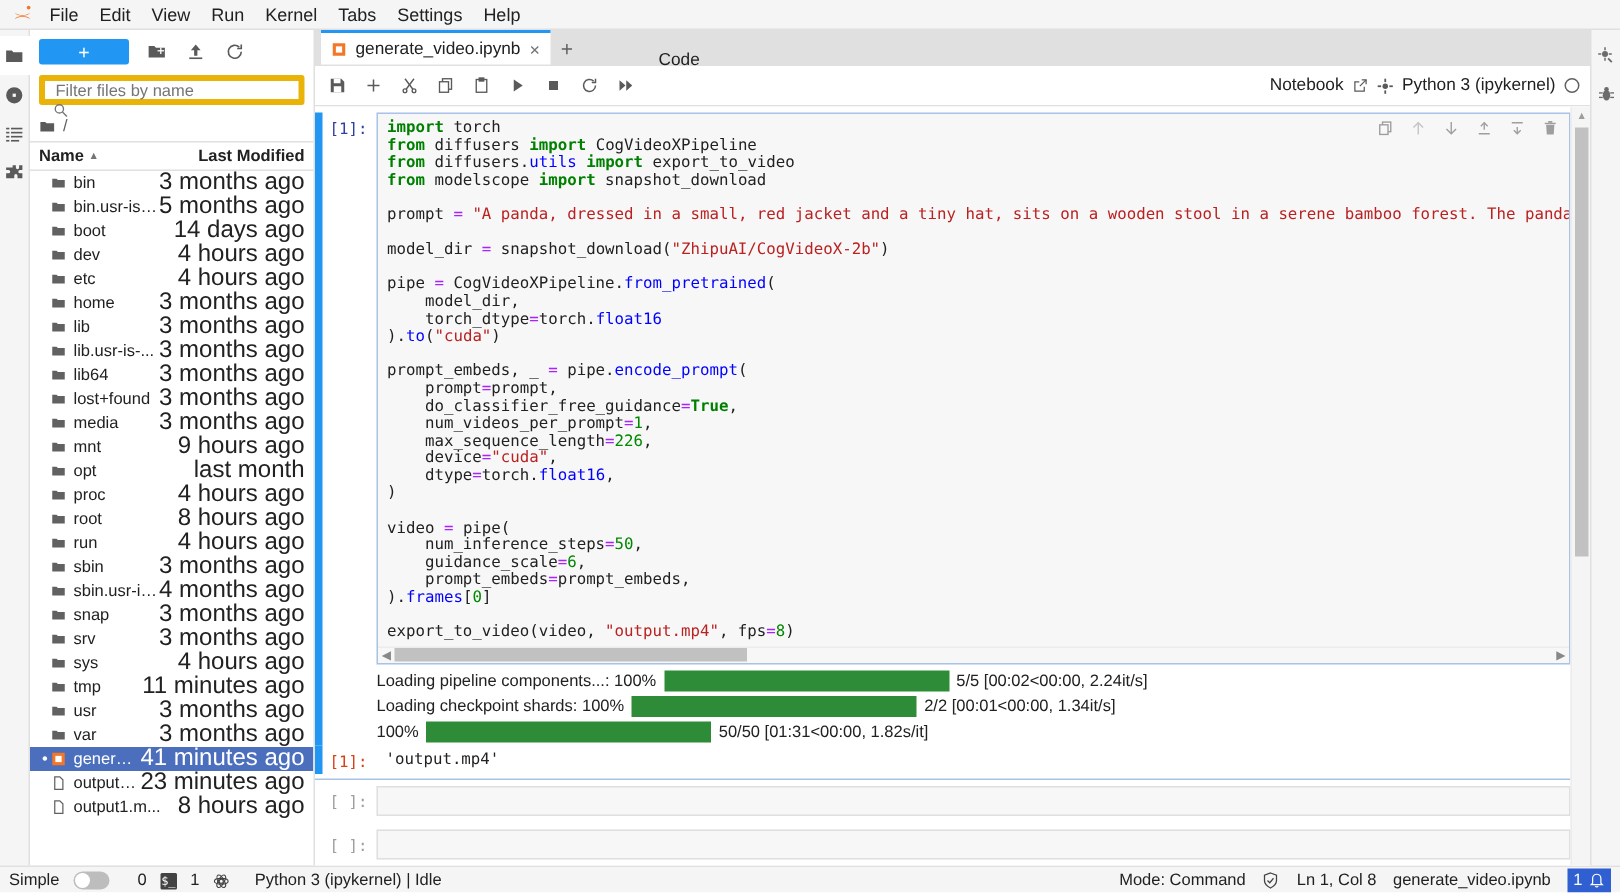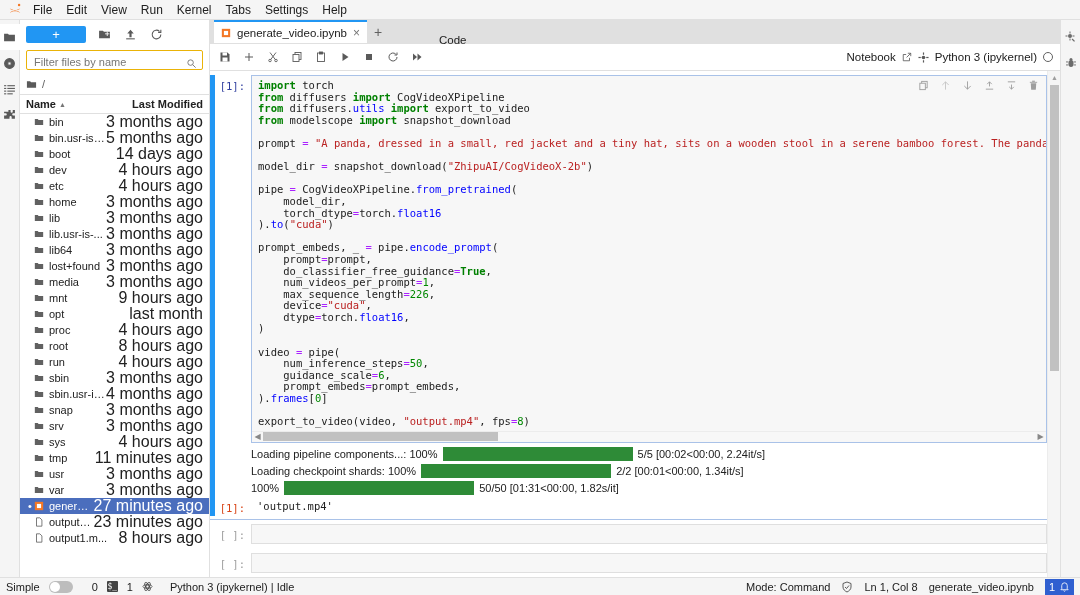--- a/index.html
+++ b/index.html
@@ -61,23 +61,24 @@
   #new-launcher-btn {
     background: #2196f3; color: #fff;
     width: 60px; height: 17px; border-radius: 2px;
     display: flex; align-items: center; justify-content: center;
     font-size: 13px; line-height: 1;
   }
   .fb-tool { color: #616161; display: flex; align-items: center; justify-content: center; width: 16px; height: 16px; }
   #fb-filter-wrap { padding: 2px 6px 4px 6px; }
   #fb-filter {
     width: 100%; height: 20px;
-    border: 1px solid #eab308; border-radius: 2px;
-    display: flex; align-items: flex-end; padding: 0 5px;
+    border: 4px solid #eab308; border-radius: 2px;
+    display: flex; align-items: flex-start; padding: 0 5px;
     background: #fff;
+    flex-direction: column;
   }
   #fb-filter input {
     border: none; outline: none; flex: 1;
     font-family: "Liberation Sans", sans-serif; font-size: 11px;
     color: #757575; background: transparent;
   }
   #fb-breadcrumb {
     height: 20px; display: flex; align-items: center;
     padding: 0 6px; gap: 5px; color: #616161; font-size: 11px;
   }
@@ -253,21 +254,21 @@
   }
 
   
   #statusbar {
     height: 18px; min-height: 18px;
     background: #f5f5f5; border-top: 1px solid #e0e0e0;
     display: flex; align-items: center;
     padding: 0 6px; font-size: 11px; color: #212121;
     gap: 9px;
   }
-  #statusbar .sb-left { display: flex; align-items: flex-start; gap: 9px; }
+  #statusbar .sb-left { display: flex; align-items: flex-end; gap: 9px; }
   #statusbar .spacer { flex: 1; }
   #statusbar .sb-right { display: flex; align-items: center; gap: 11px; }
   .toggle {
     width: 24px; height: 12px; border-radius: 6px;
     background: #bdbdbd; position: relative; display: inline-block;
   }
   .toggle .knob {
     position: absolute; left: 1px; top: 1px;
     width: 10px; height: 10px; border-radius: 50%; background: #fff;
   }
@@ -636,21 +637,21 @@
           </div>
           <div class="fb-row selected">
             <span class="r-dot">•</span>
             <span class="r-icon">
               <svg width="10" height="10" viewBox="0 0 24 24">
                 <rect x="2" y="2" width="20" height="20" fill="#f37726"></rect>
                 <rect x="7" y="7" width="10" height="10" fill="#fff"></rect>
               </svg>
             </span>
             <span class="r-name">generate ...</span>
-            <span class="r-mod">27 minutes ago</span>
+            <span class="r-mod">41 minutes ago</span>
           </div>
           <div class="fb-row">
             <span class="r-dot"></span>
             <span class="r-icon">
               <svg width="10" height="10" viewBox="0 0 24 24" fill="none" stroke="currentColor" stroke-width="2">
                 <path d="M6 2h8l5 5v15H6z"></path>
               </svg>
             </span>
             <span class="r-name">output.mp4</span>
             <span class="r-mod">23 minutes ago</span>

